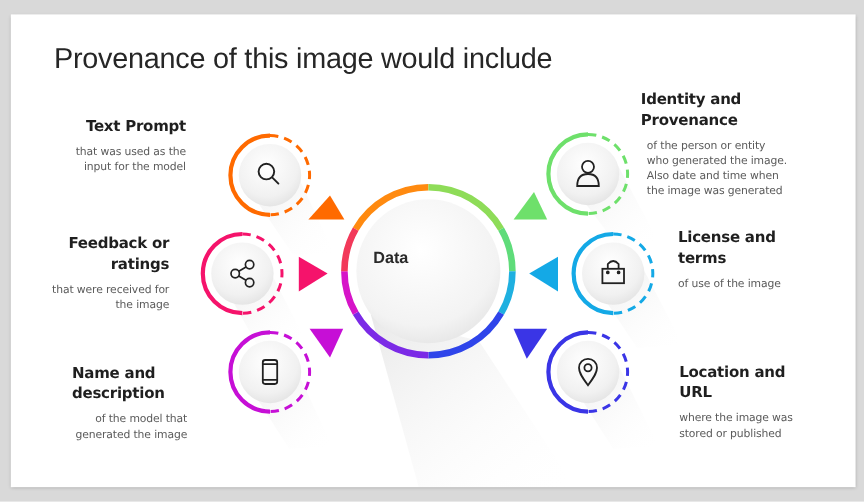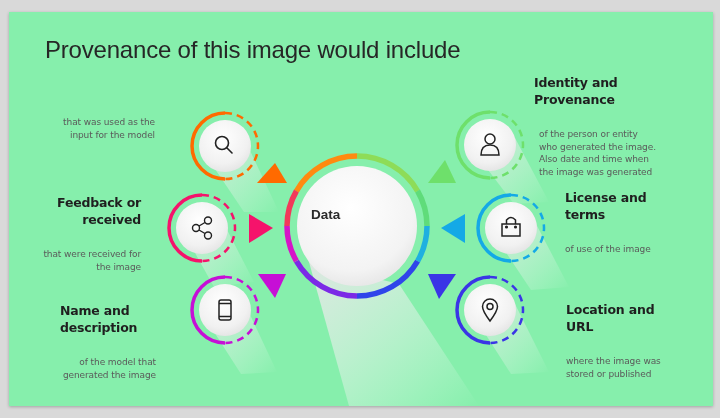--- a/index.html
+++ b/index.html
@@ -7,21 +7,21 @@
       width: 720px; height: 418px;
       background: #d9d9d9;
       position: relative;
       overflow: hidden;
       font-family: "DejaVu Sans", sans-serif;
     }
     .slide {
       position: absolute;
       left: 9px; top: 12px;
       width: 704px; height: 394px;
-      background: #86efac;
+      background: #ffffff;
       box-shadow: 0 1px 3px rgba(0,0,0,0.25);
       overflow: hidden;
     }
     .title {
       position: absolute;
       left: 36px; top: 24px;
       font-family: "Liberation Sans", sans-serif;
       font-size: 24px;
       color: #262626;
       white-space: nowrap;
@@ -39,21 +39,21 @@
       font-size: 12.5px;
       font-weight: bold;
       color: #1f1f1f;
       line-height: 17px;
       letter-spacing: -0.2px;
     }
     .label .sub {
       font-size: 9px;
       color: #5a5a5a;
       line-height: 12.5px;
-      margin-top: 20px;
+      margin-top: 8px;
       letter-spacing: -0.1px;
     }
     .right-align { text-align: right; }
     .center-text {
       position: absolute;
       left: 302px; top: 194px;
       width: 110px;
       text-align: left;
       font-family: "Liberation Sans", sans-serif;
       font-weight: bold;
@@ -187,27 +187,28 @@
       <path d="M 481 309 C 475 301 473.5 298 473.5 294.5 A 7.5 7.5 0 0 1 488.5 294.5 C 488.5 298 487 301 481 309 Z"></path>
       <circle cx="481" cy="294.5" r="3"></circle>
     </g>
   </svg>
 
   <div class="center-text">
     <div>Data</div>
   </div>
 
   <div class="label right-align" style="left:30px; top:84px; width:116px;">
+    <div class="head">Text Prompt</div>
     <div class="sub">that was used as the input for the model</div>
   </div>
 
   <div class="label right-align" style="left:30px; top:182px; width:102px;">
     <div class="head">
       <div>Feedback or</div>
-      <div>received</div>
+      <div>ratings</div>
     </div>
     <div class="sub">that were received for the image</div>
   </div>
 
   <div class="label" style="left:51px; top:290px; width:96px;">
     <div class="head">
       <div>Name and</div>
       <div>description</div>
     </div>
     <div class="sub right-align">of the model that generated the image</div>

